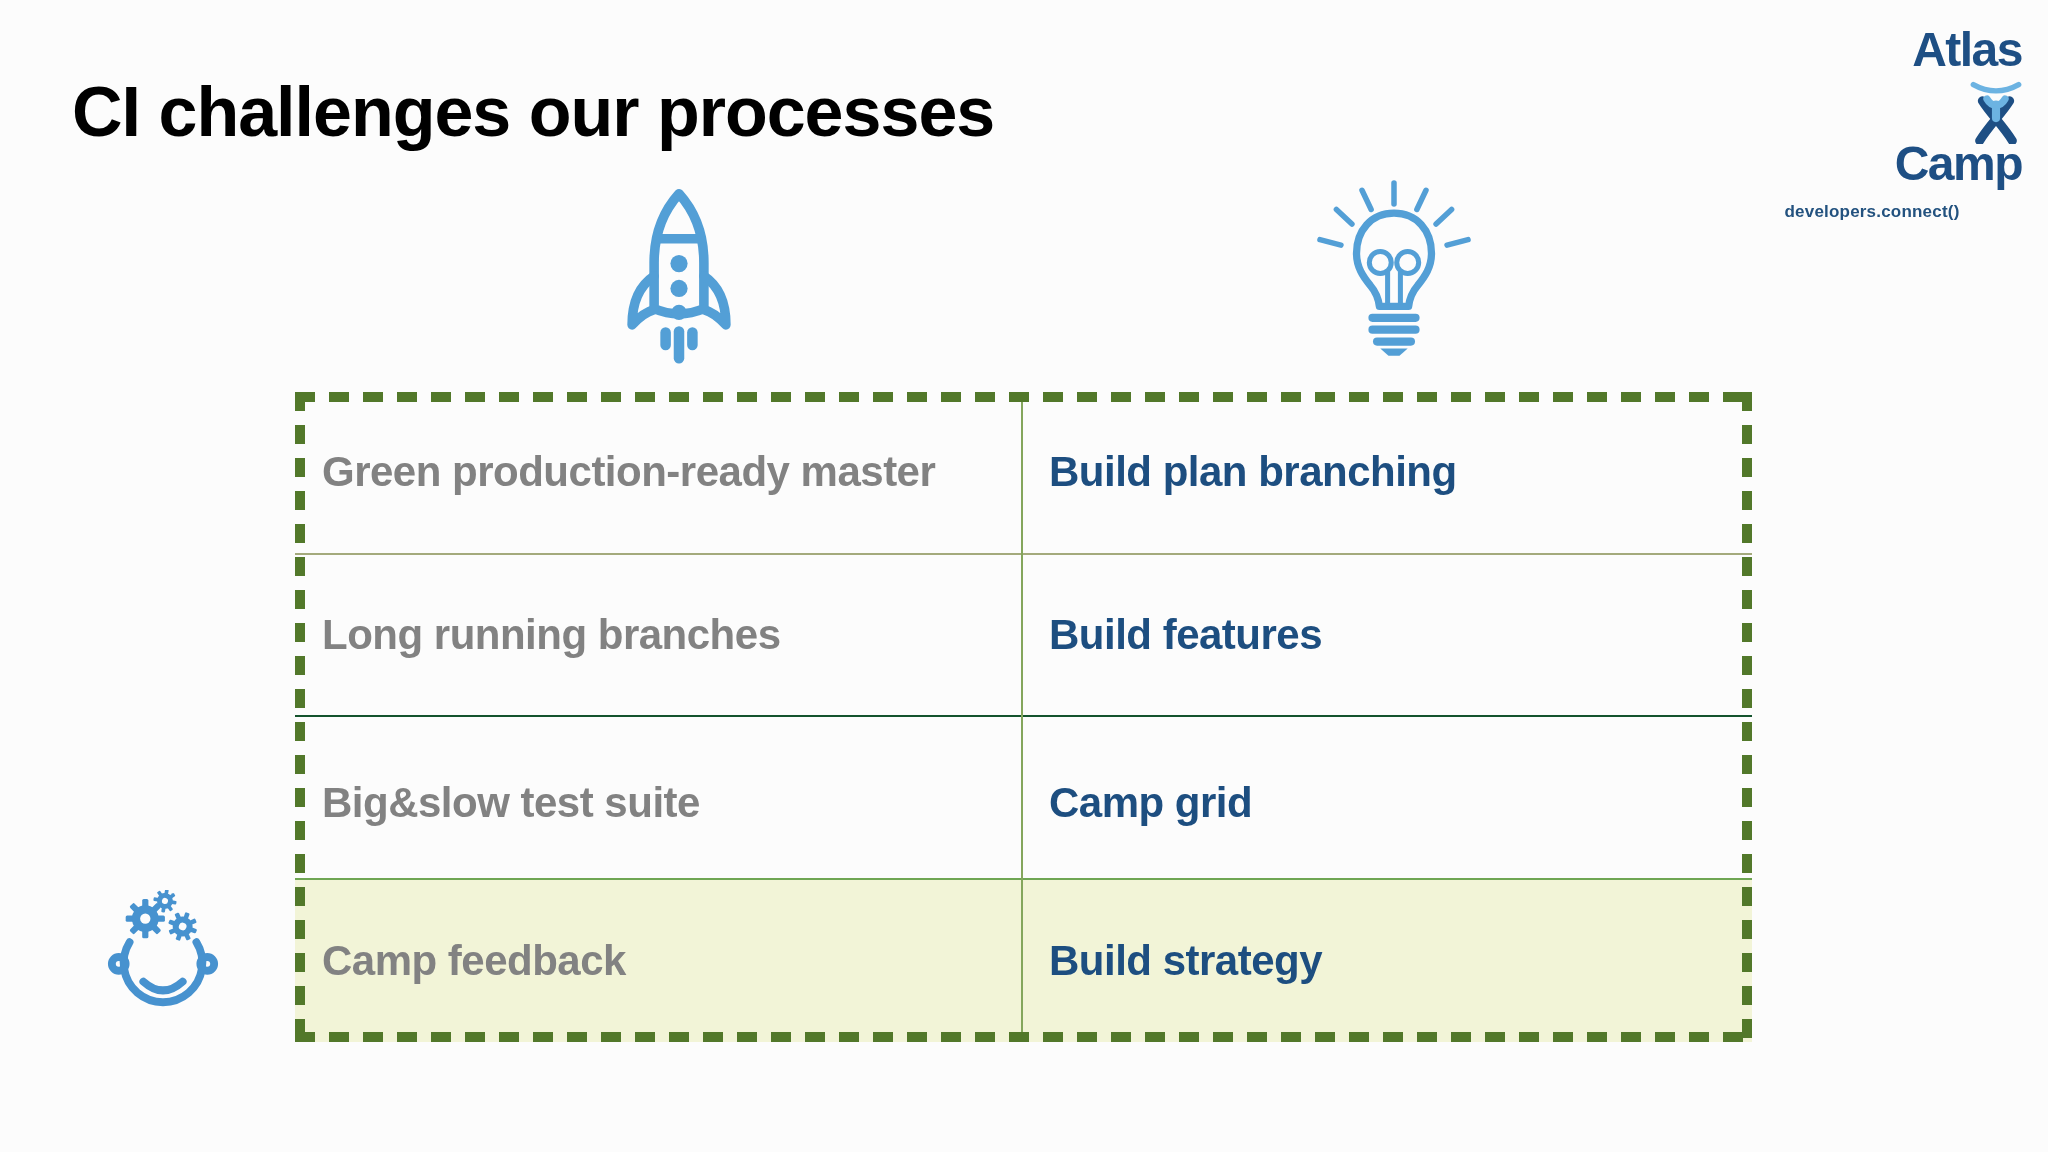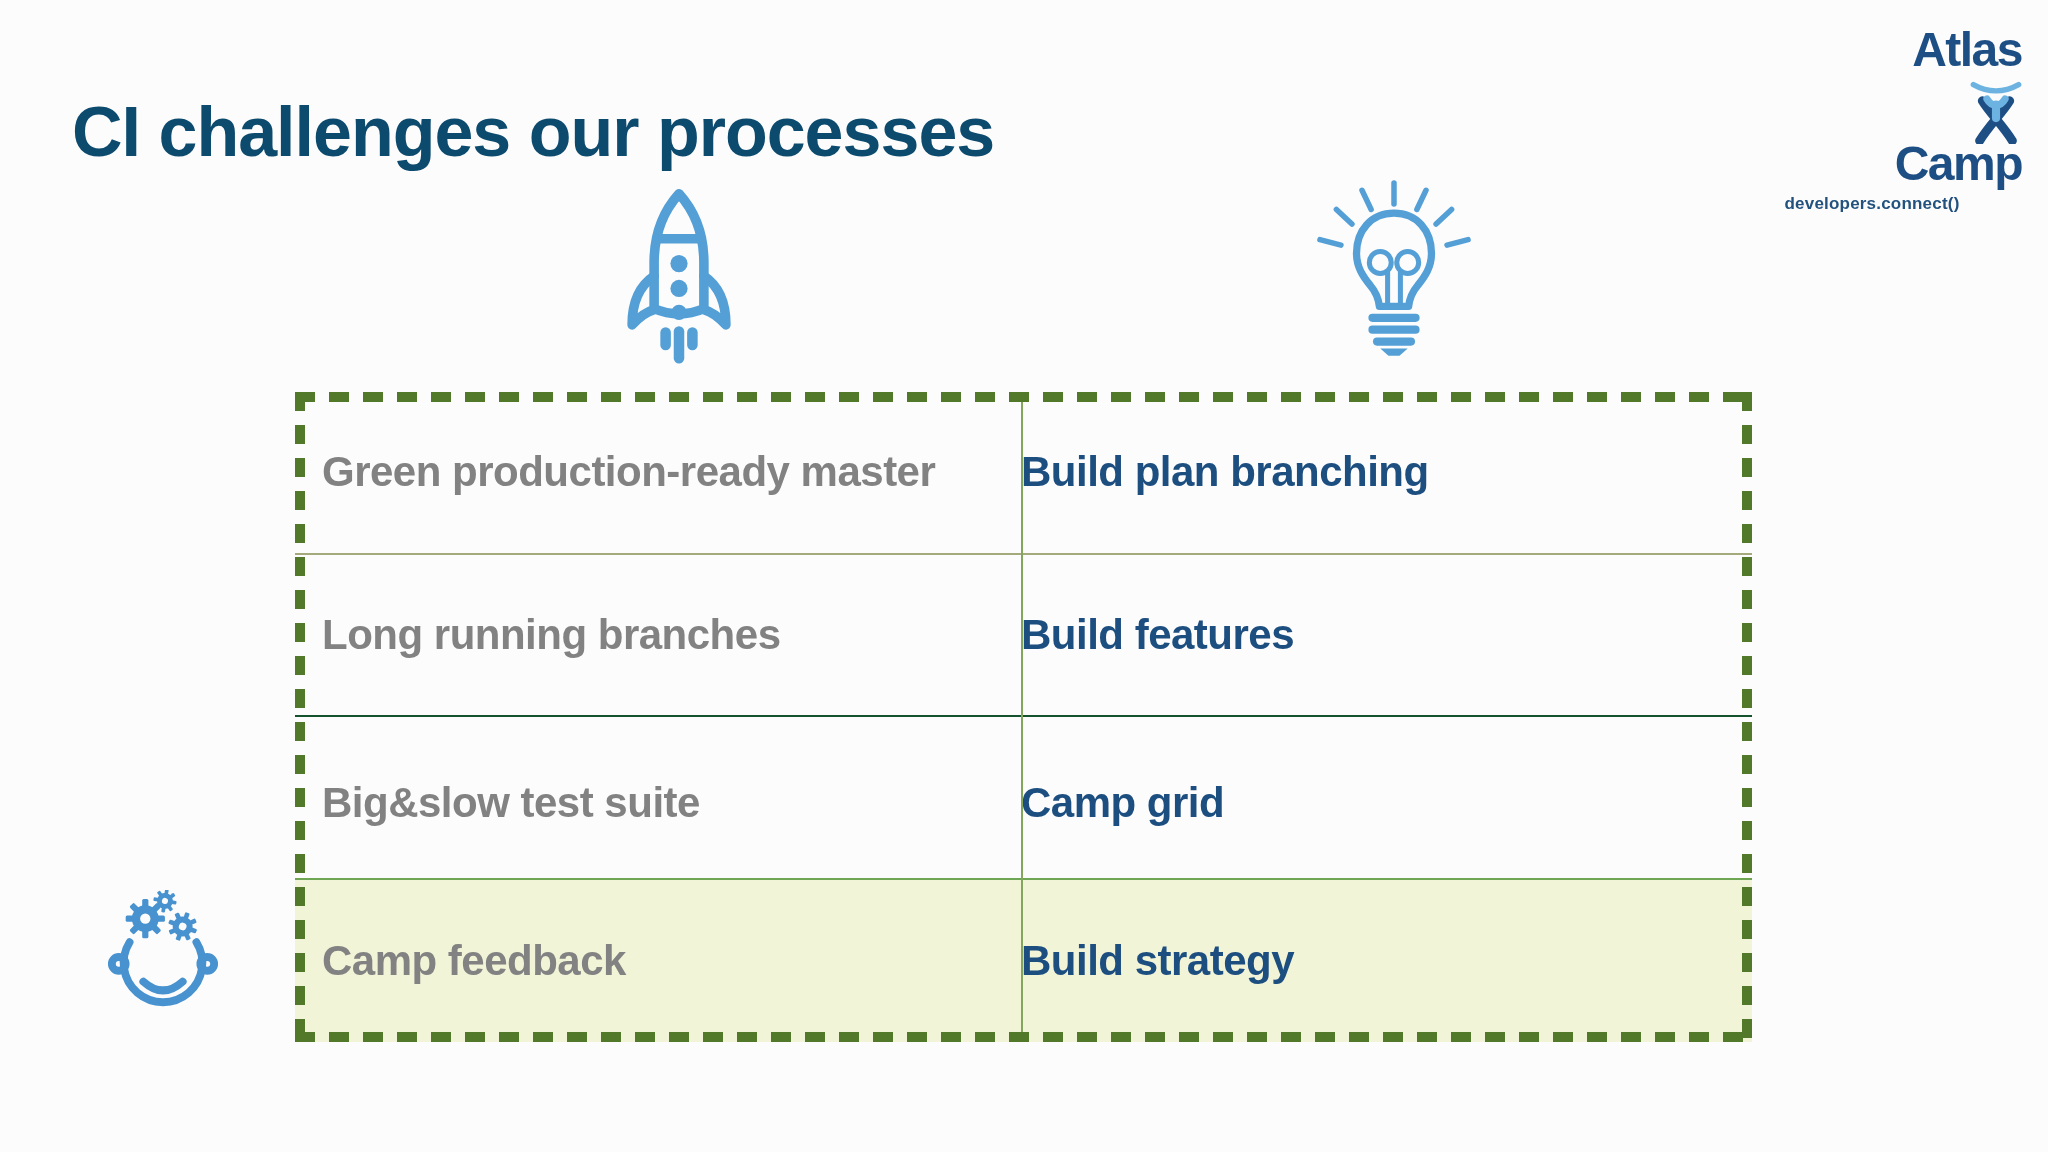--- a/index.html
+++ b/index.html
@@ -6,42 +6,42 @@
   body{
     width:2048px;height:1152px;overflow:hidden;
     background:#fcfcfc;
     font-family:"Liberation Sans", sans-serif;
     position:relative;
   }
   #slide{position:absolute;inset:0;}
 
   
   .title{
-    position:absolute;left:72px;top:92px;
+    position:absolute;left:72px;top:72px;
     font-size:70px;font-weight:bold;letter-spacing:-1px;
-    color:#0c4a6e;white-space:nowrap;
+    color:#000000;white-space:nowrap;
   }
 
   
   .logo{position:absolute;right:26px;top:26px;width:300px;text-align:center;}
   .logo-row{display:flex;align-items:flex-end;justify-content:center;flex-direction:column;}
   .logo-word{font-size:48px;font-weight:bold;color:#1e4f84;letter-spacing:-1.5px;line-height:1;}
   .logo-mark{width:58px;height:70px;margin:0 -3px -4px -3px;flex:0 0 auto;}
-  .logo-tagline{font-size:17px;font-weight:bold;color:#23527f;margin-top:6px;letter-spacing:0.2px;}
+  .logo-tagline{font-size:17px;font-weight:bold;color:#23527f;margin-top:14px;letter-spacing:0.2px;}
 
   
   .icon-abs{position:absolute;}
   .rocket{left:612px;top:186px;width:134px;height:182px;}
   .bulb{left:1310px;top:172px;width:168px;height:192px;}
   .head{left:104px;top:890px;width:118px;height:132px;}
 
   
   .ptable{position:absolute;left:295px;top:392px;width:1457px;height:650px;}
   .ptable-body{position:absolute;inset:0;display:grid;grid-template-rows:repeat(4,1fr);z-index:1;}
-  .prow{display:flex;align-items:stretch;}
+  .prow{display:flex;align-items:stretch;gap:28px;}
   .prow.r1{border-bottom:2px solid #a4aa7c;}
   .prow.r2{border-bottom:2px solid #14532d;}
   .prow.r3{border-bottom:2px solid #6fa653;margin-top:12px;}
   .prow.highlight{background:#f2f4d7;}
   .cell{display:flex;align-items:center;font-weight:bold;font-size:42px;letter-spacing:-0.5px;white-space:nowrap;}
   .cell.challenge{width:726px;padding-left:27px;box-sizing:border-box;color:#828282;}
   .cell.solution{flex:1;color:#1d4e80;}
   .col-divider{position:absolute;left:726px;top:2px;bottom:2px;width:2px;background:#84a65c;z-index:2;}
 
   

